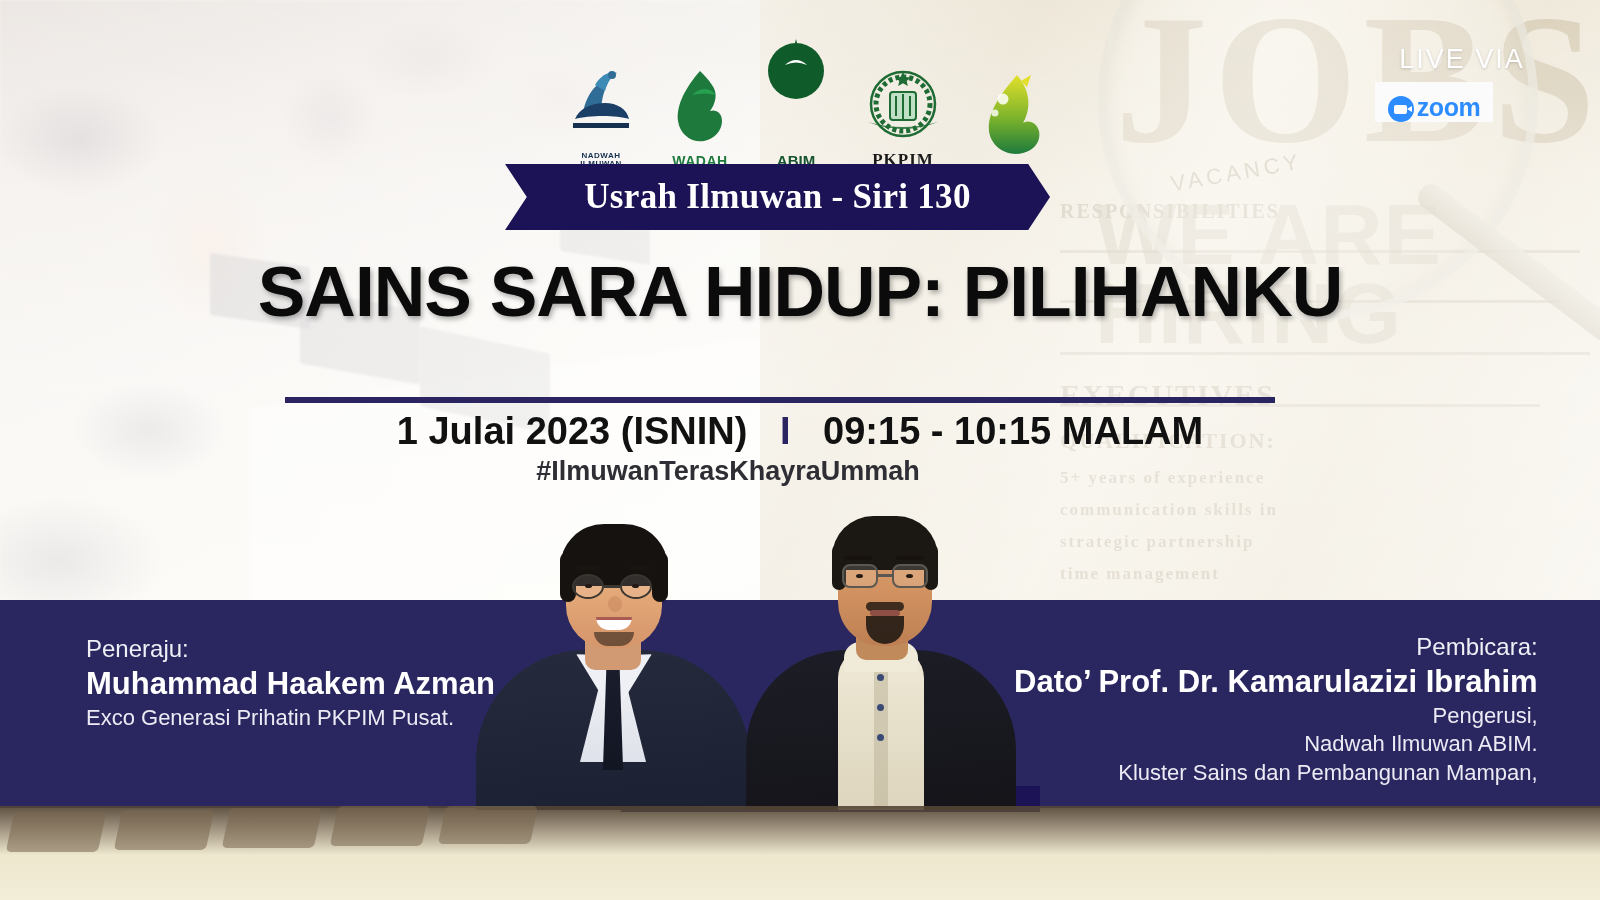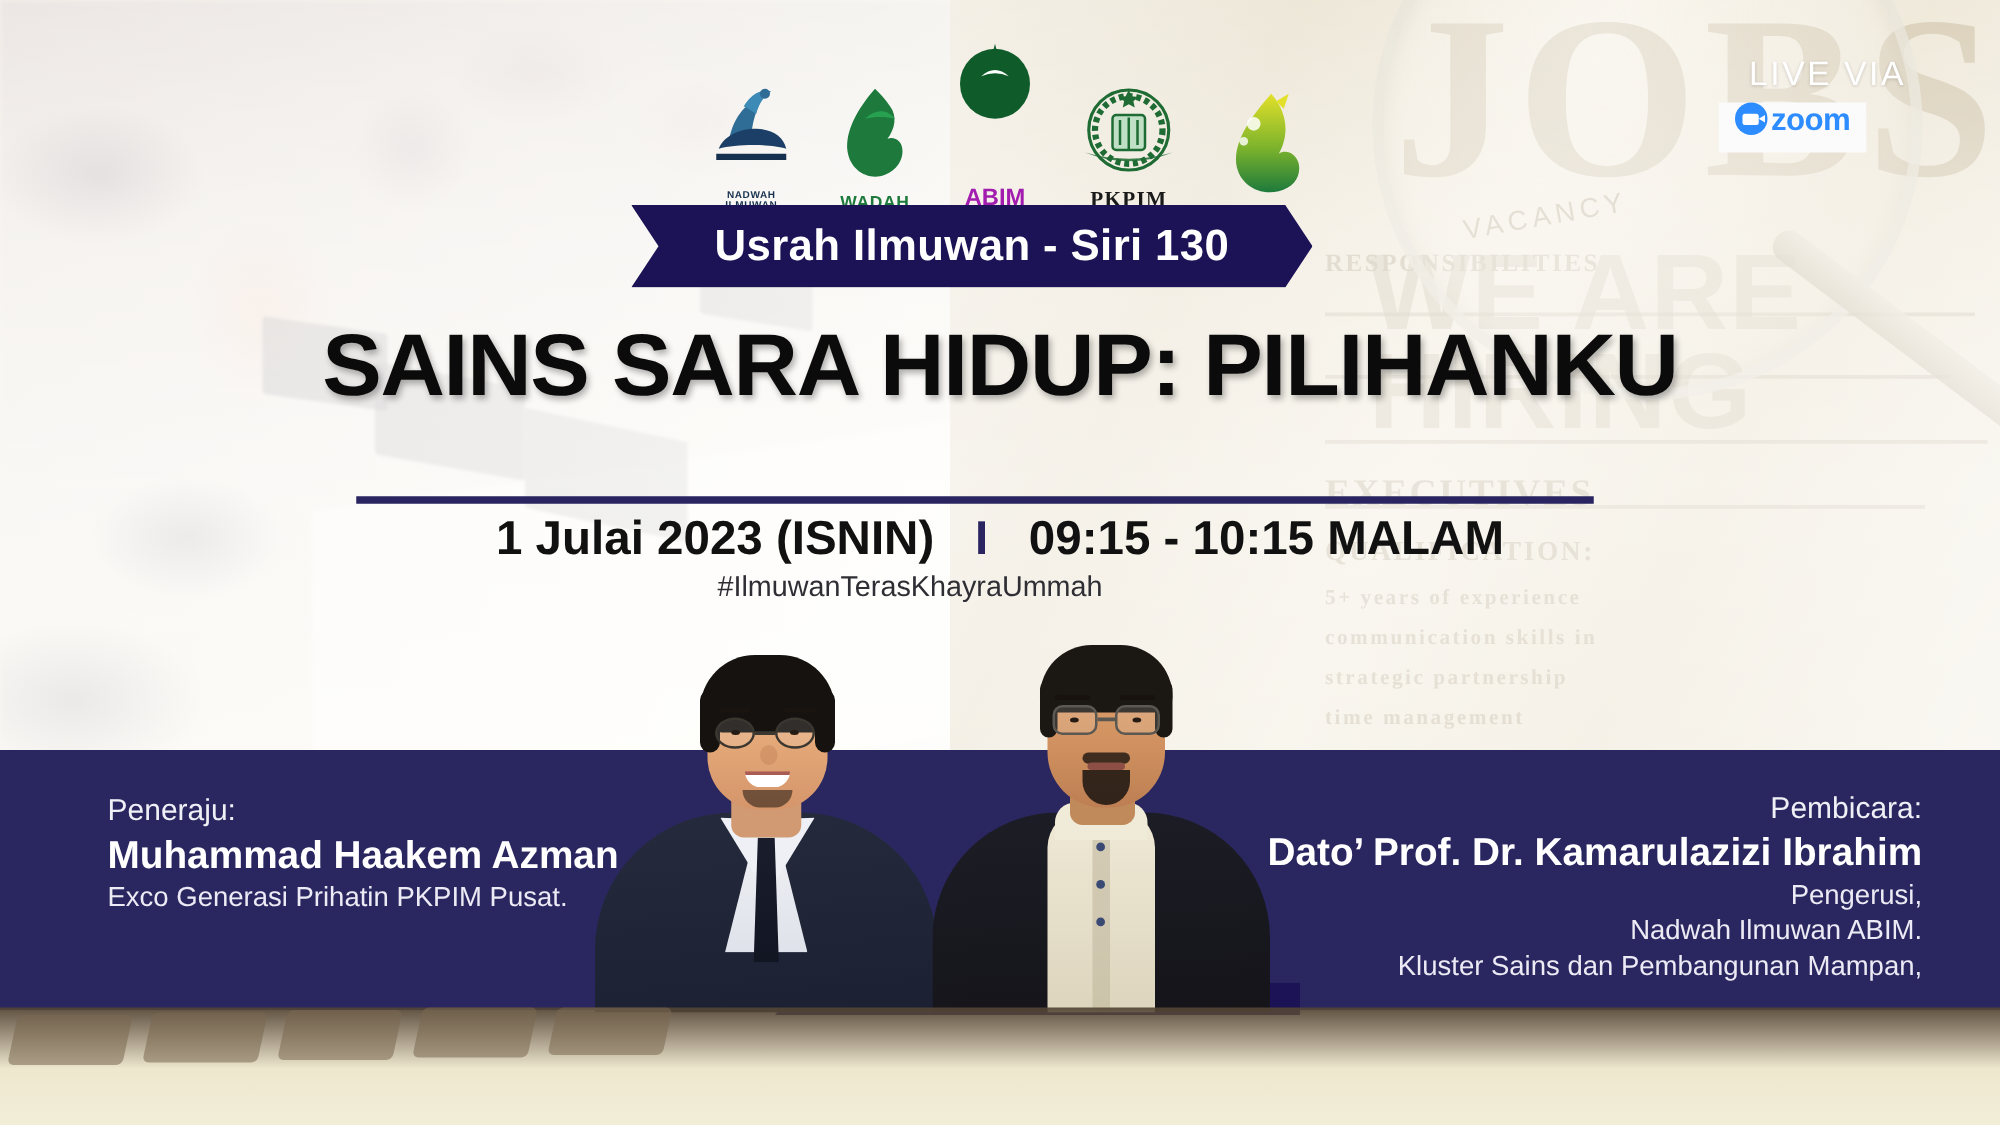--- a/index.html
+++ b/index.html
@@ -105,20 +105,21 @@
     position:absolute; left:505px; top:164px; width:545px; height:66px;
     background:#1c1356;
     -webkit-clip-path:polygon(0% 0%, 96% 0%, 100% 50%, 96% 100%, 0% 100%, 4% 50%);
     clip-path:polygon(0% 0%, 96% 0%, 100% 50%, 96% 100%, 0% 100%, 4% 50%);
     display:flex; align-items:center; justify-content:center;
     box-shadow:0 3px 7px rgba(0,0,0,.22);
   }
   .ribbon-text {
     color:#fff; font-size:35px; font-weight:700; letter-spacing:.3px;
     white-space:nowrap;
+    font-family:Liberation Serif, serif;
   }
 
   
   .main-title {
     position:absolute; left:0; top:252px; width:1600px; text-align:center;
     font-size:70px; font-weight:700; color:#0b0b0b; letter-spacing:-1px;
     transform:scaleX(1.02);
     text-shadow:2px 3px 5px rgba(0,0,0,.30);
     white-space:nowrap;
   }
@@ -130,32 +131,32 @@
     position:absolute; left:285px; top:397px; width:990px; height:6px;
     background:#2a2560;
   }
   .datetime {
     position:absolute; left:0; top:410px; width:1600px; text-align:center;
     font-size:38px; font-weight:700; color:#111; white-space:nowrap;
   }
   .dt-sep { color:#2a2560; margin:0 22px; font-weight:700; }
   .hashtag {
     position:absolute; left:0; top:456px; width:1456px; text-align:center;
-    font-size:23px; font-weight:400; color:#2e2e34;
+    font-size:27px; font-weight:700; color:#2e2e34;
   }
 
   
   .livevia {
     position:absolute; left:1372px; top:44px; width:180px; text-align:center;
     color:#ffffff; font-size:27px; letter-spacing:2px; font-weight:400;
     text-shadow:0 1px 3px rgba(0,0,0,.18);
   }
   .zoom-badge {
     position:absolute; left:1375px; top:82px; width:118px; height:40px;
-    background:#fbfbfb; display:flex; align-items:flex-start; justify-content:center; gap:3px;
+    background:#fbfbfb; display:flex; align-items:flex-end; justify-content:center; gap:3px;
   }
   .zoom-circle {
     width:26px; height:26px; border-radius:50%; background:#2d8cff;
     display:flex; align-items:center; justify-content:center;
   }
   .zoom-cam {
     width:13px; height:9px; background:#fff; border-radius:2px; position:relative;
   }
   .zoom-cam::after {
     content:""; position:absolute; right:-5px; top:1px;
@@ -379,21 +380,21 @@
     </div>
 
     <div class="logo">
       <svg class="logo-mark" width="66" height="78" viewBox="0 0 66 78">
         <circle cx="33" cy="40" r="28" fill="#0f5c2a"></circle>
         <path d="M33 8 l4 16 l-4 6 l-4 -6 z" fill="#0f5c2a"></path>
         <path d="M18 46 a15 15 0 0 0 30 0 a15 15 0 0 1 -30 0" fill="#fff"></path>
         <path d="M22 34 q11 -10 22 0 q-11 -5 -22 0 z" fill="#fff"></path>
         <circle cx="33" cy="44" r="4" fill="#0f5c2a"></circle>
       </svg>
-      <span class="logo-cap" style="font-size:19px;color:#a21caf;letter-spacing:0;margin-top:44px;">ABIM</span>
+      <span class="logo-cap" style="font-size:15px;color:#14532d;letter-spacing:0;margin-top:44px;">ABIM</span>
     </div>
 
     <div class="logo">
       <svg class="logo-mark" width="86" height="84" viewBox="0 0 86 84">
         <circle cx="43" cy="40" r="32" fill="none" stroke="#1e6b34" stroke-width="2.5"></circle>
         <circle cx="43" cy="40" r="27" fill="none" stroke="#1e6b34" stroke-width="5" stroke-dasharray="4 3"></circle>
         <rect x="30" y="28" width="26" height="28" rx="3" fill="#bfe0c4" stroke="#1e6b34" stroke-width="2"></rect>
         <path d="M36 32 v20 M50 32 v20 M43 30 v26" stroke="#1e6b34" stroke-width="2"></path>
         <path d="M43 8 l2.5 5 l5 .6 l-3.8 3.4 l1.1 5 l-4.8 -2.7 l-4.8 2.7 l1.1 -5 l-3.8 -3.4 l5 -.6 z" fill="#1e6b34"></path>
         <path d="M8 58 q35 14 70 0 q-35 10 -70 0 z" fill="#1e6b34" opacity=".85"></path>

